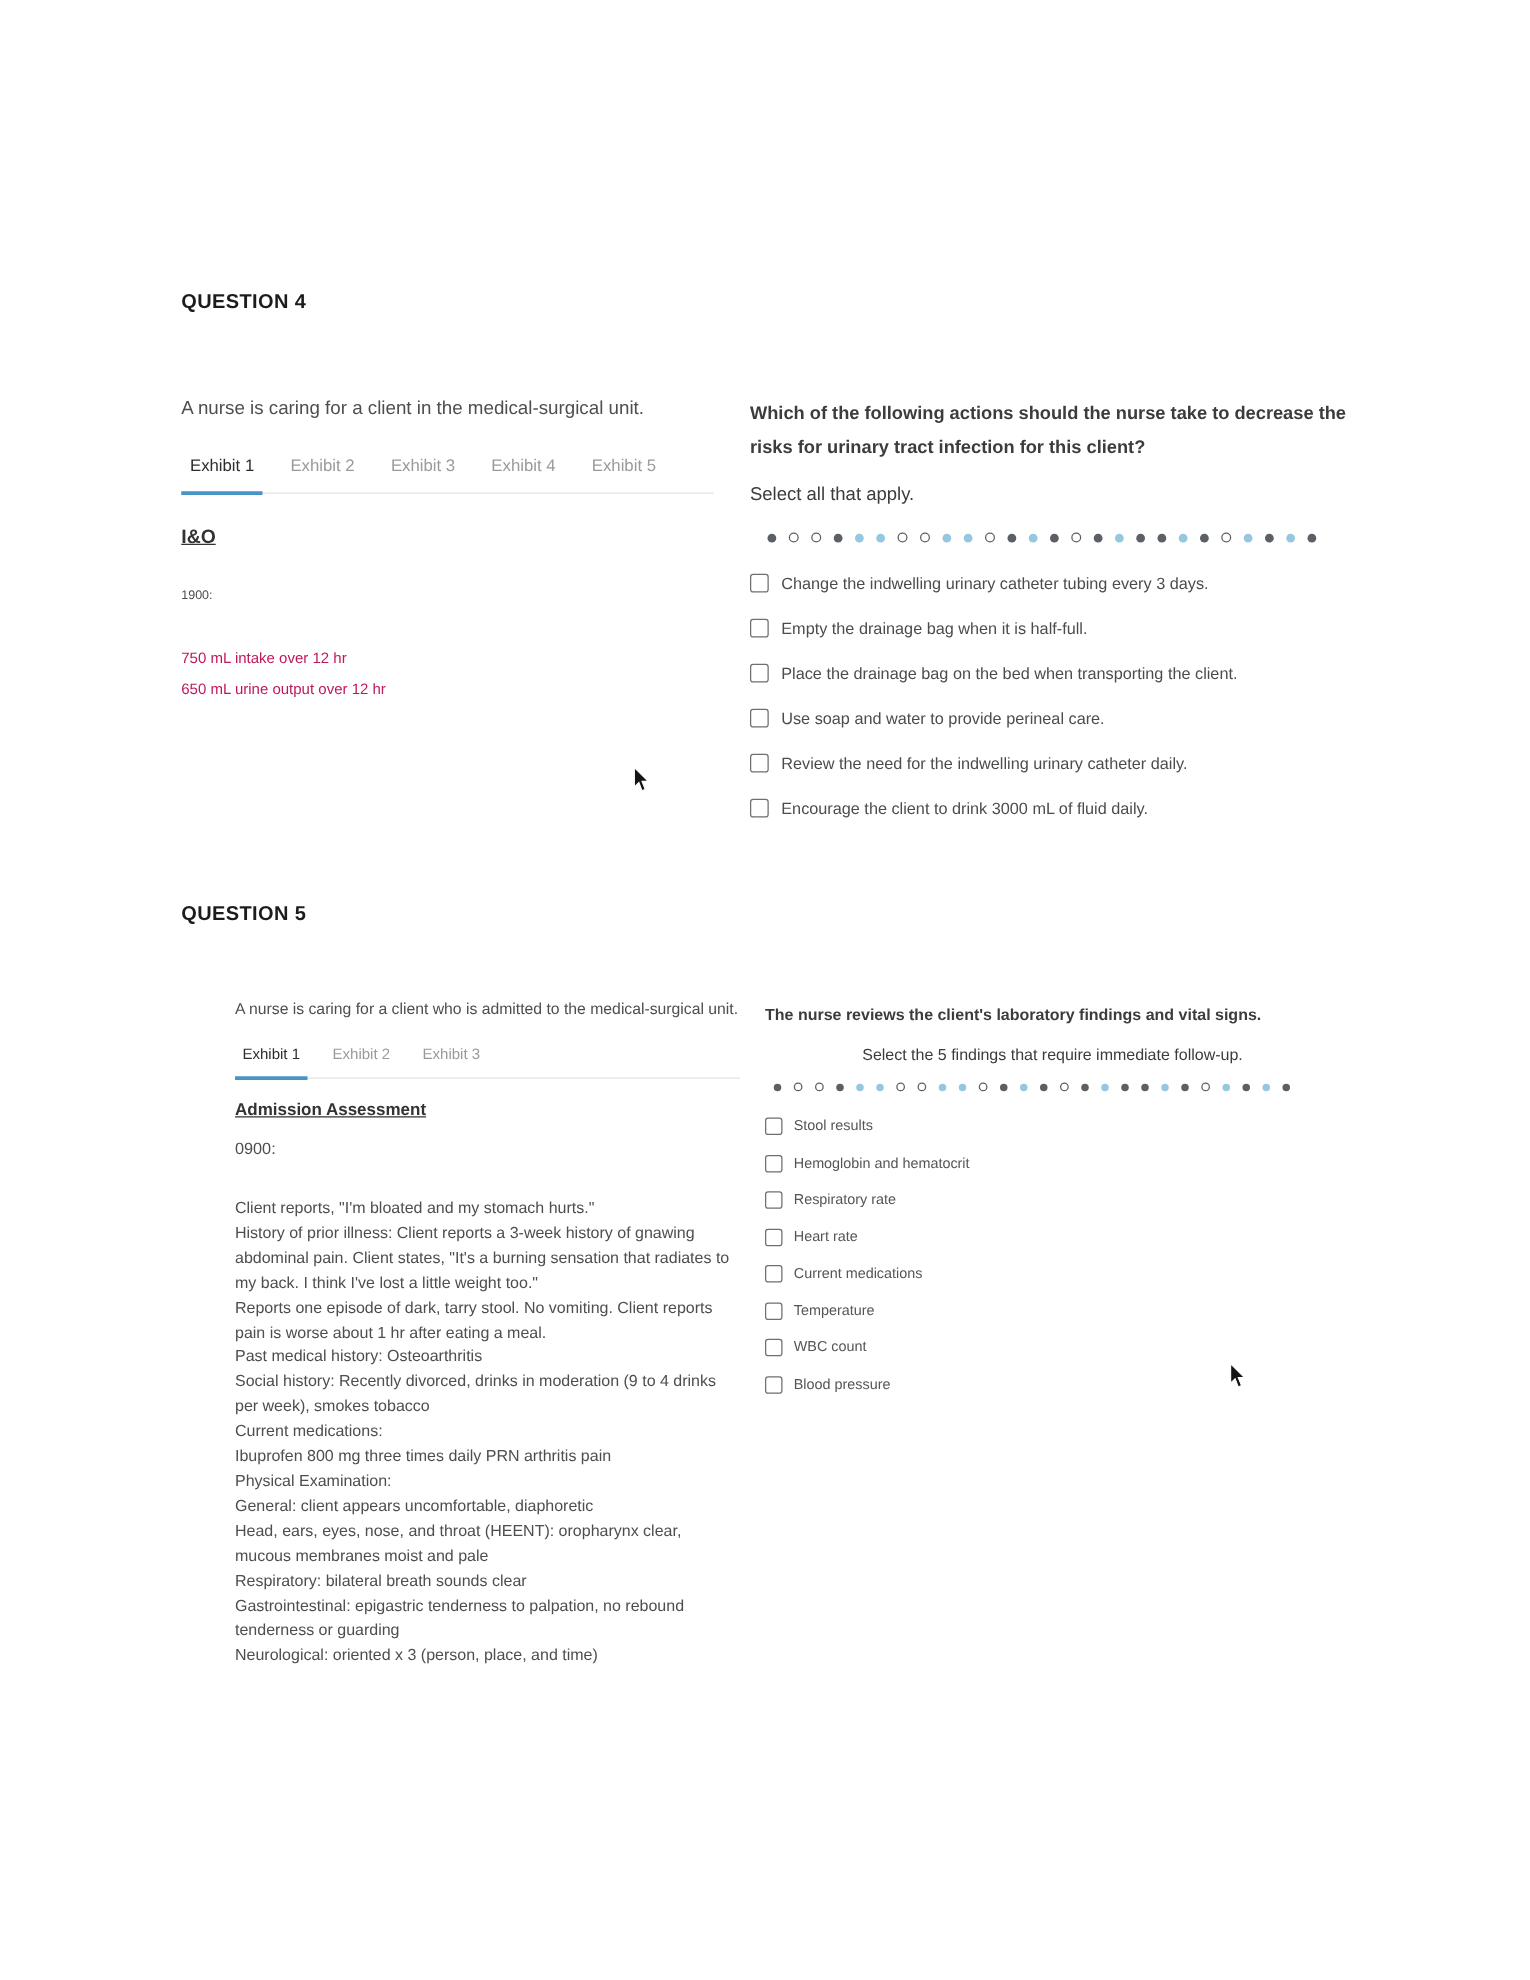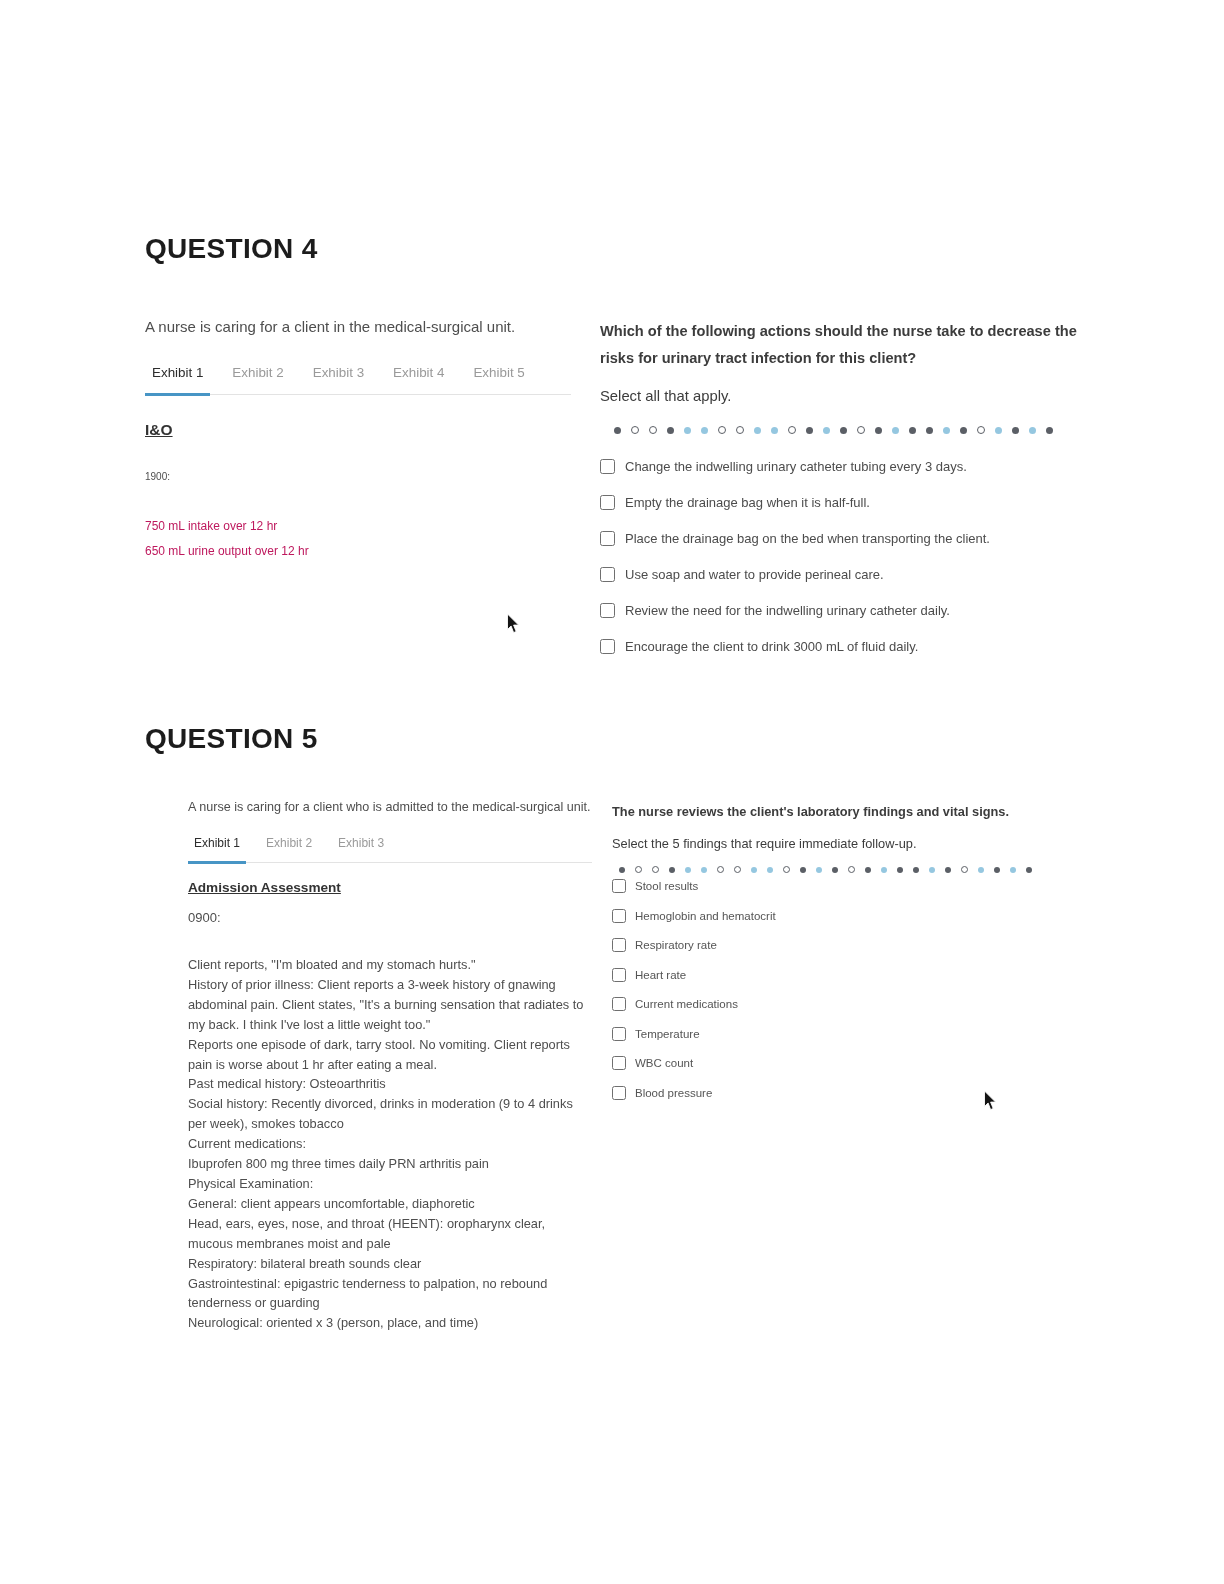--- a/index.html
+++ b/index.html
@@ -1,19 +1,19 @@
 <!DOCTYPE html>
 <html style="--accent: #4795c5; --dot-dark: #5b5f66; --dot-blue: #95c7e0; --divider: #e3e3e3;"><head>
 <meta charset="utf-8">
 <style>
   html,body { margin:0; padding:0; background:#ffffff; }
   body { font-family:"Liberation Sans", sans-serif; }
   .page { position:relative; width:1224px; height:1584px; background:#fff; overflow:hidden; }
 
-  .q-heading { position:absolute; left:145px; font-size:28px; font-weight:600;
+  .q-heading { position:absolute; left:145px; font-size:16px; font-weight:600;
                color:#1c1c1c; letter-spacing:0.3px; }
   #q4-heading { top:233px; }
   #q5-heading { top:723px; }
 
   .col { position:absolute; }
   #q4-left  { left:145px; top:312px; width:426px; }
   #q4-right { left:600px; top:310px; width:505px; }
   #q5-left  { left:188px; top:795px; width:404px; }
   #q5-right { left:612px; top:795px; width:460px; }
 
@@ -37,38 +37,38 @@
   #q5-left .time { margin-top:14px; font-size:13px; }
 
   .exhibit-lines { margin-top:32px; }
   .exhibit-lines .body-line { font-size:12px; line-height:25px; color:#be185d; }
   #q5-left .exhibit-lines { margin-top:30px; }
   #q5-left .exhibit-lines .body-line { font-size:12.8px; line-height:19.9px; }
 
   .question { font-size:14.6px; font-weight:700; color:#3c3c3c; line-height:27px; padding-top:8px; }
   #q5-right .question { font-size:12.8px; line-height:24px; padding-top:5px; white-space:nowrap; }
   .instruction { font-size:14.8px; font-weight:400; color:#3c3c3c; margin-top:16px; }
-  #q5-right .instruction { font-size:12.8px; margin-top:12px; }
+  #q5-right .instruction { font-size:12.8px; margin-top:12px;text-align:center; }
 
   .dots { display:flex; align-items:center; gap:10px; margin-top:22px; padding-left:14px; }
   .dot { width:7px; height:7px; border-radius:50%; flex:none; }
   .dot.filled { background:var(--dot-dark); }
   .dot.blue   { background:var(--dot-blue); }
   .dot.open   { width:8px; height:8px; background:#fff;
                 border:1.6px solid var(--dot-dark); box-sizing:border-box; }
   #q5-right .dots { margin-top:15px; padding-left:7px; gap:9.6px; }
   #q5-right .dot { width:6.4px; height:6.4px; }
   #q5-right .dot.open { width:7.4px; height:7.4px; border-width:1.5px; }
 
   .opts { margin-top:25px; }
   .opt-row { display:flex; align-items:center; margin-bottom:21px; }
   .checkbox { width:13px; height:13px; border:1.6px solid #6f6f6f; border-radius:2.5px;
               background:#fff; margin-right:10px; flex:none; }
   .opt-label { font-size:13px; color:#4c4c4c; white-space:nowrap; }
-  #q5-right .opts { margin-top:6px; }
+  #q5-right .opts { margin-top:21px; }
   #q5-right .opt-row { margin-bottom:15.5px; }
   #q5-right .checkbox { width:12px; height:12px; border-width:1.5px; margin-right:9px; }
   #q5-right .opt-label { font-size:11.5px; color:#555; }
 
   .narrative { margin-top:30px; }
   .narrative .body-line { font-size:12.8px; line-height:19.9px; color:#4e4e4e; }
 
   .cursor { position:absolute; width:14px; height:21px; }
   #cursor-1 { left:506px; top:613px; }
   #cursor-2 { left:983px; top:1090px; }

